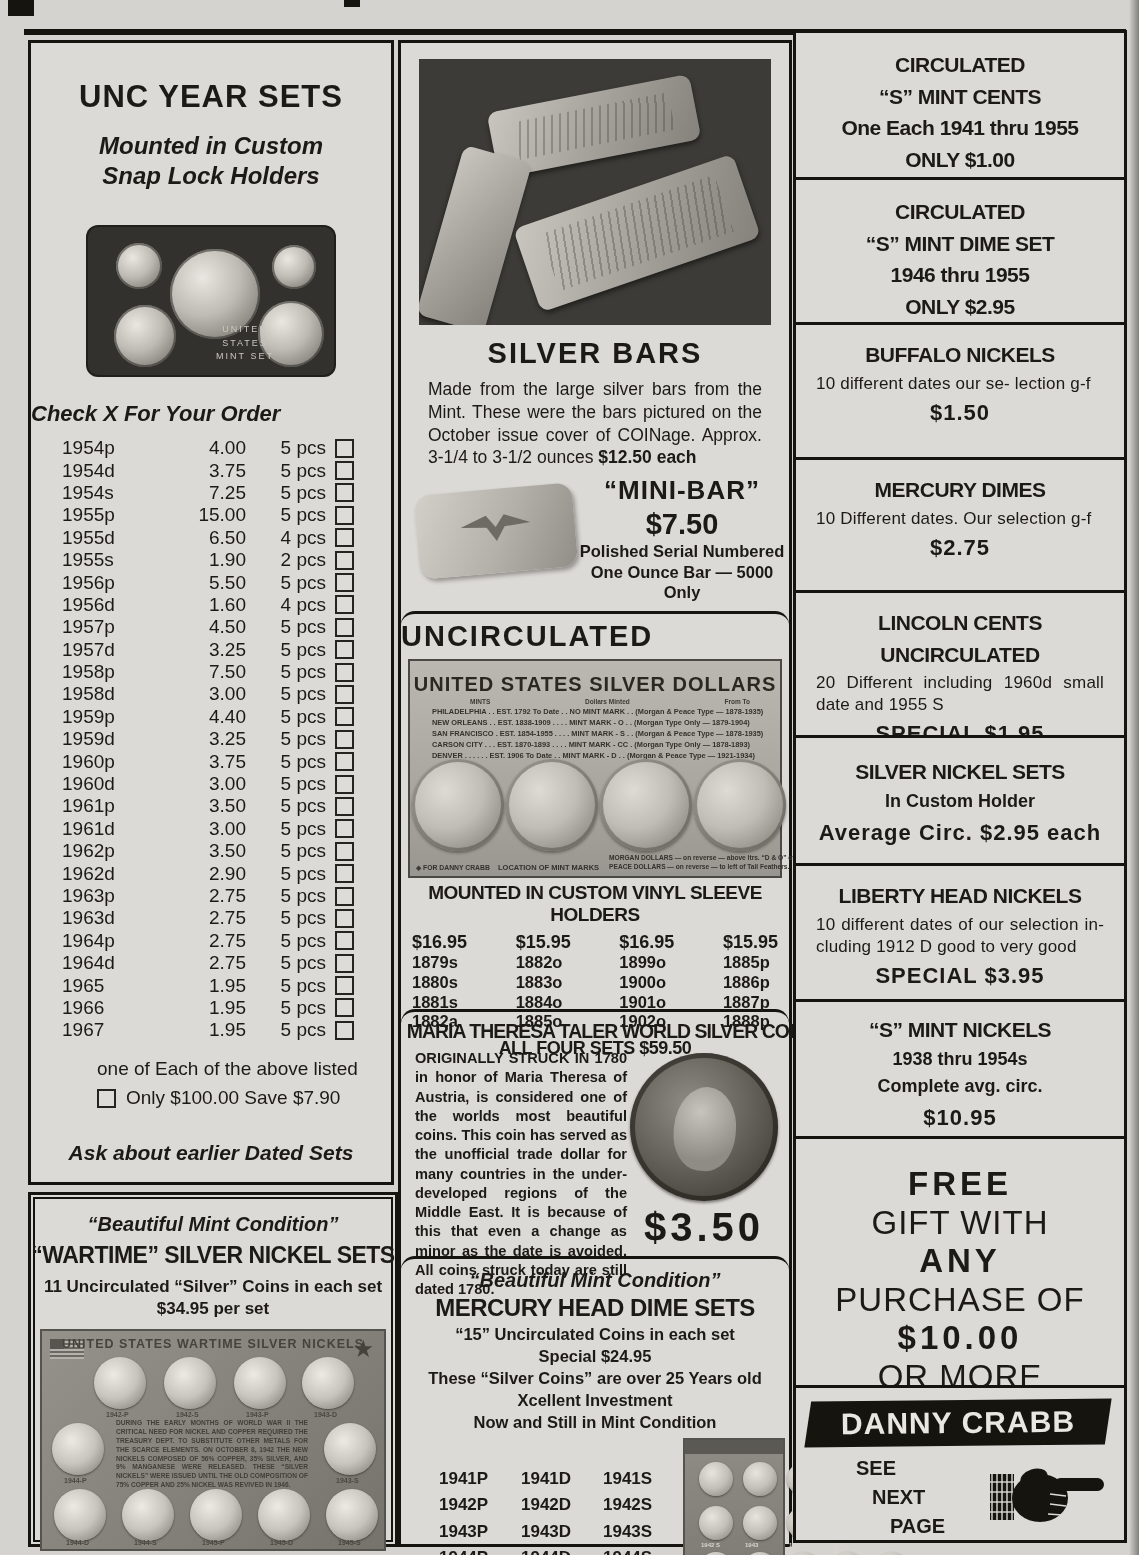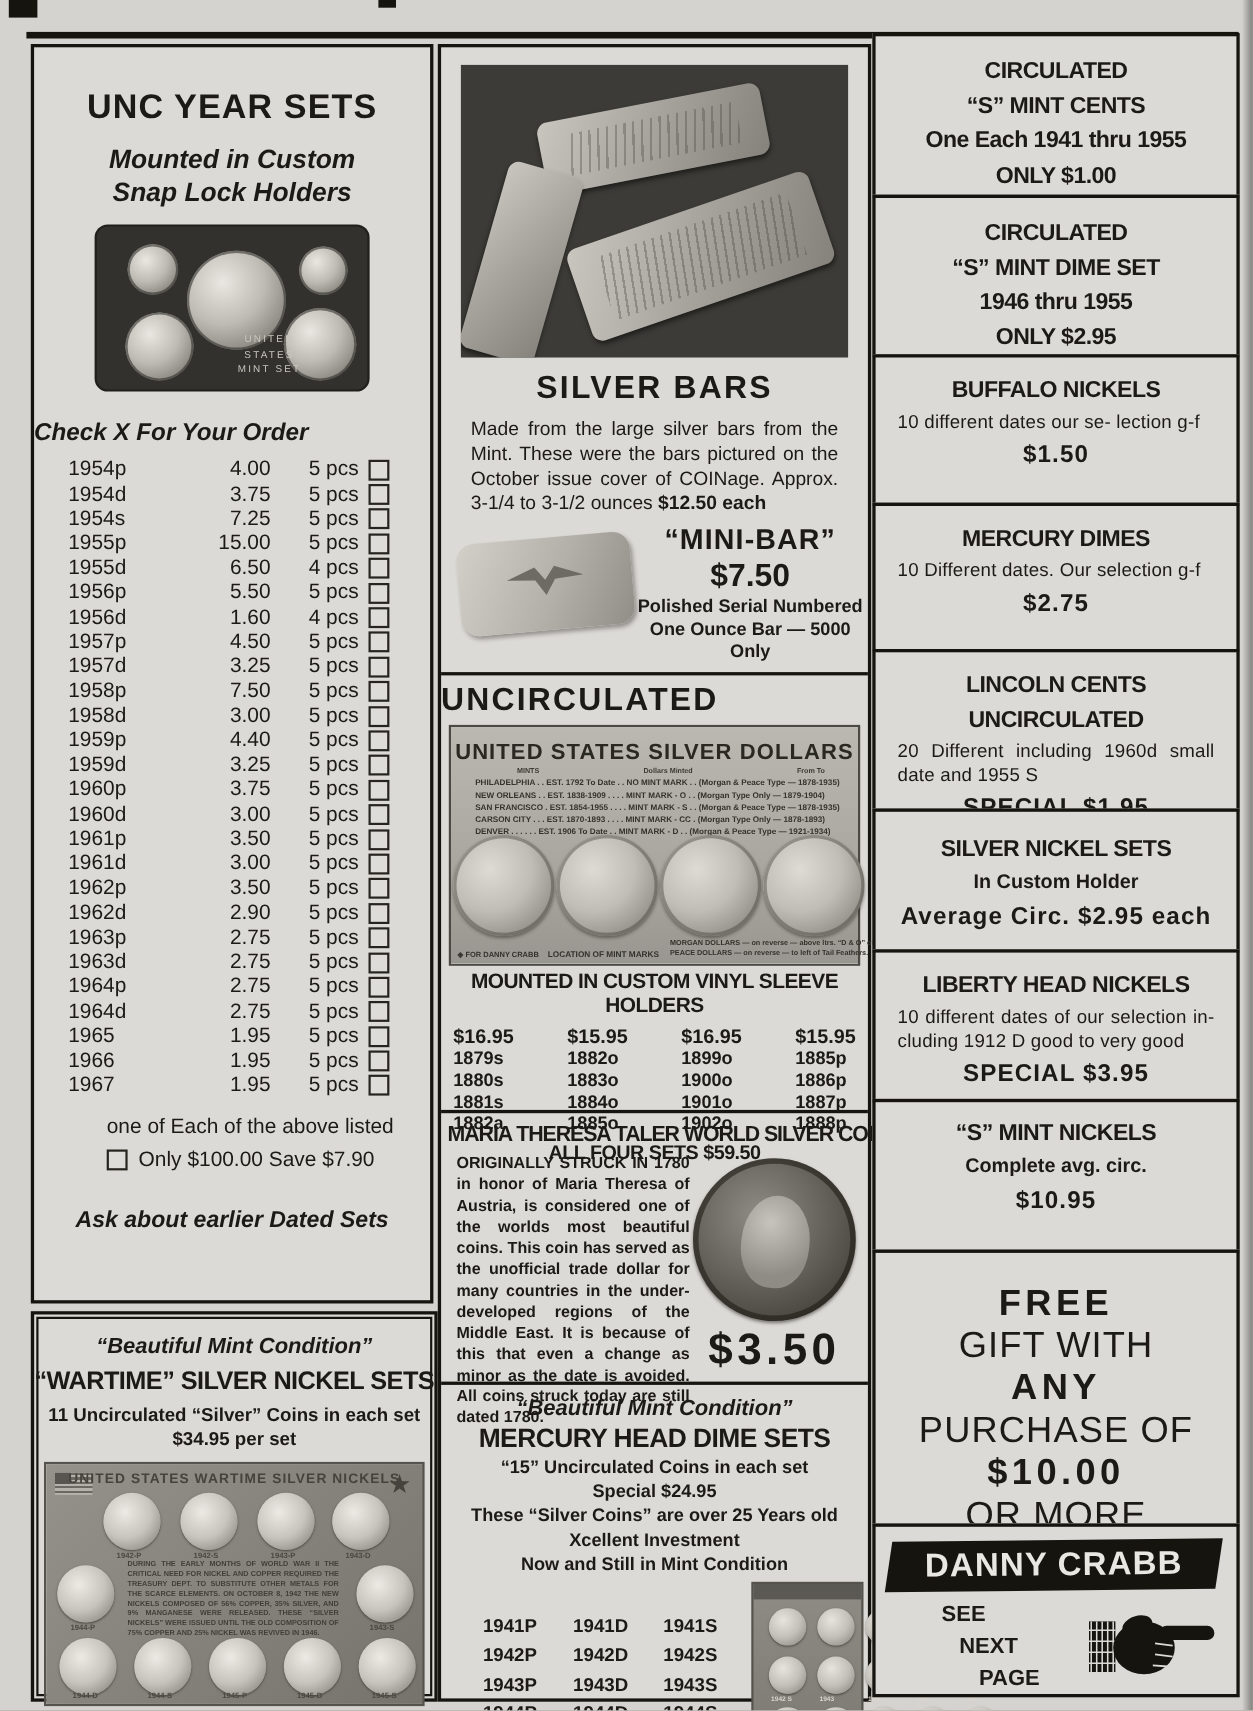--- a/index.html
+++ b/index.html
@@ -9,21 +9,21 @@
   .mark{position:absolute;background:#16140f;}
   .edge-shadow{position:absolute;right:0;top:0;width:10px;height:100%;
         background:linear-gradient(to right,rgba(0,0,0,0),rgba(60,58,54,.55));}
 
   .box{position:absolute;border:3px solid #16140f;background:#dcdad6;box-sizing:border-box;}
 
   
   #unc-box{left:28px;top:40px;width:366px;height:1145px;}
   .unc-title{margin-top:36px;text-align:center;font-size:31px;font-weight:bold;letter-spacing:1px;}
   .unc-sub{margin-top:16px;text-align:center;font-size:24px;font-weight:bold;font-style:italic;line-height:1.25;}
-  .mintset{position:relative;width:246px;height:148px;margin:15px auto 0;background:#33312d;border-radius:10px;
+  .mintset{position:relative;width:246px;height:148px;margin:36px auto 0;background:#33312d;border-radius:10px;
            box-shadow:0 0 0 2px #211f1b;}
   .coin{position:absolute;border-radius:50%;
         background:radial-gradient(circle at 36% 32%,#e9e7e1 0%,#bdbbb3 45%,#8d8b83 75%,#6e6c64 100%);
         box-shadow:inset 0 0 0 2px rgba(40,38,34,.55);}
   .mintset-label{position:absolute;left:118px;top:96px;width:78px;text-align:center;
         color:#c9c7bf;font-size:9px;letter-spacing:2px;line-height:1.5;}
   .order-heading{margin-top:26px;font-size:22px;font-weight:bold;font-style:italic;}
   #unc-rows{width:318px;margin:10px auto 0;}
   .unc-row{display:flex;align-items:center;height:22.4px;font-size:19px;}
   .u-year{flex:0 0 98px;text-align:left;padding-left:10px;}
@@ -52,21 +52,21 @@
   .wt-lab{position:absolute;font-size:7px;font-weight:bold;color:#4a4842;}
   .wt-body{position:absolute;left:74px;top:88px;width:192px;font-size:6.6px;line-height:1.35;
         color:#413f39;text-align:justify;font-weight:bold;}
   .wt-flag{position:absolute;left:8px;top:8px;width:34px;height:20px;
         background:repeating-linear-gradient(#6b6963 0 2px,#b4b2aa 2px 4px);}
   .wt-flag::after{content:"";position:absolute;left:0;top:0;width:14px;height:10px;background:#57554f;}
   .wt-eagle{position:absolute;right:10px;top:4px;font-size:24px;color:#45433d;}
 
   
   #mid-box{left:398px;top:40px;width:394px;height:1507px;}
-  .sec{box-sizing:border-box;}
+  .sec{box-sizing:border-box;border-radius:14px;}
   .sec2,.sec3,.sec4{border-top:3px solid #16140f;}
   .sec1{height:552px;}
   .sec2{height:398px;}
   .sec3{height:247px;}
   .sec4{height:295px;}
   .photo-bars{position:relative;width:352px;height:266px;margin:16px auto 0;background:#3c3b37;overflow:hidden;}
   .bar{position:absolute;border-radius:10px;
        background:linear-gradient(120deg,#c8c6be 0%,#a8a69e 45%,#84827a 100%);box-shadow:0 3px 5px rgba(0,0,0,.5);}
   .bar-etch{position:absolute;inset:14px 24px;background:
        repeating-linear-gradient(100deg,transparent 0 6px,rgba(70,68,62,.35) 6px 8px);}
@@ -202,20 +202,26 @@
           <span class="u-pcs">5 pcs</span>
           <span class="checkbox"></span>
         </div>
         <div class="unc-row">
           <span class="u-year">1955d</span>
           <span class="u-price">6.50</span>
           <span class="u-pcs">4 pcs</span>
           <span class="checkbox"></span>
         </div>
         <div class="unc-row">
+          <span class="u-year">1955s</span>
+          <span class="u-price">1.90</span>
+          <span class="u-pcs">2 pcs</span>
+          <span class="checkbox"></span>
+        </div>
+        <div class="unc-row">
           <span class="u-year">1956p</span>
           <span class="u-price">5.50</span>
           <span class="u-pcs">5 pcs</span>
           <span class="checkbox"></span>
         </div>
         <div class="unc-row">
           <span class="u-year">1956d</span>
           <span class="u-price">1.60</span>
           <span class="u-pcs">4 pcs</span>
           <span class="checkbox"></span>
@@ -570,20 +576,21 @@
         </div><div class="rbox">
           <div class="r-title">SILVER NICKEL SETS</div>
           <div class="r-center">In Custom Holder</div>
           <div class="r-price">Average Circ.  $2.95 each</div>
         </div><div class="rbox">
           <div class="r-title">LIBERTY HEAD NICKELS</div>
           <div class="r-para">10 different dates of our selection in- cluding 1912 D good to very good</div>
           <div class="r-price">SPECIAL $3.95</div>
         </div><div class="rbox">
           <div class="r-title">“S”  MINT  NICKELS</div>
+          <div class="r-center">1938 thru 1954s</div>
           <div class="r-center">Complete avg. circ.</div>
           <div class="r-price">$10.95</div>
         </div></div>
     
     
   <div class="rbox" id="free-box">
         <div class="fg-xb">FREE</div>
         <div class="fg-n">GIFT WITH</div>
         <div class="fg-xb">ANY</div>
         <div class="fg-n">PURCHASE OF</div>

